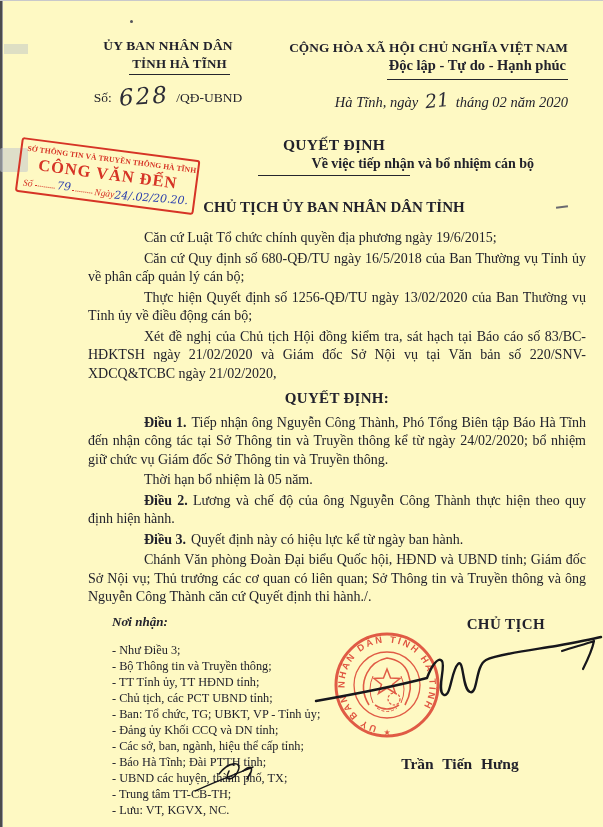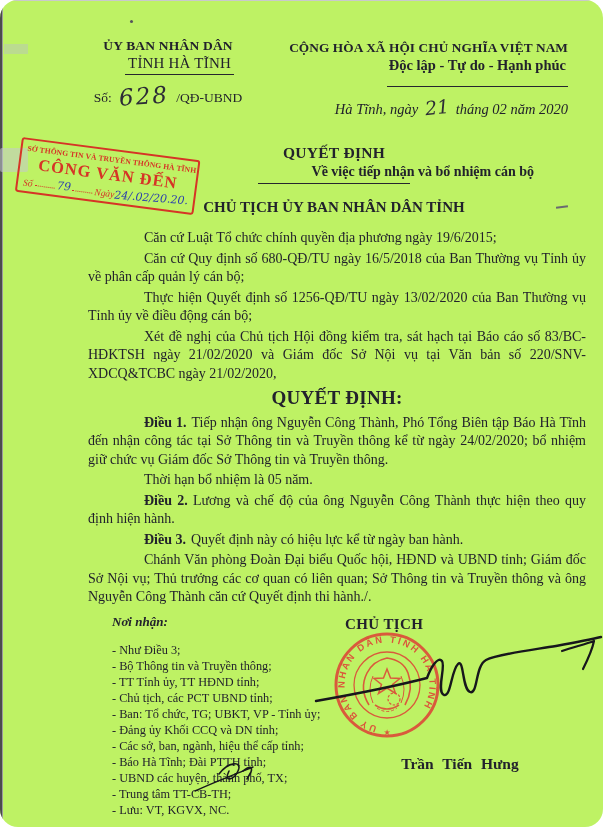--- a/index.html
+++ b/index.html
@@ -1,76 +1,76 @@
 <!DOCTYPE html>
 <html><head>
 <meta charset="utf-8">
 <style>
   html,body{margin:0;padding:0;background:#ffffff;}
   .page{
-    position:relative;width:603px;height:827px;background:#bef264;overflow:hidden;
-    font-family:"Liberation Serif",serif;color:#22222c;border-radius:18px;
+    position:relative;width:603px;height:827px;background:#fef9c3;overflow:hidden;
+    font-family:"Liberation Serif",serif;color:#22222c;
   }
   
   .edge-left{position:absolute;left:0;top:0;width:2px;height:827px;background:#4b4b4d;}
   .edge-left2{position:absolute;left:2px;top:0;width:1px;height:827px;background:#9a9a9c;}
   .edge-top{position:absolute;left:0;top:0;width:603px;height:1px;background:#c9c9cb;}
   .blob1{position:absolute;left:0;top:148px;width:28px;height:24px;background:#c3c8cd;opacity:.55;border-radius:2px;}
   .blob2{position:absolute;left:4px;top:44px;width:24px;height:10px;background:#b9bec6;opacity:.45;}
   .speck1{position:absolute;left:130px;top:20px;width:3px;height:3px;background:#55555a;border-radius:50%;}
   .speck2{position:absolute;left:556px;top:206px;width:12px;height:2px;background:#6a6a70;transform:rotate(-8deg);}
 
   
   .hdr-left{position:absolute;left:60px;top:38px;width:216px;text-align:center;}
   .hdr-left .l1{font-weight:bold;font-size:13.5px;letter-spacing:.2px;}
-  .hdr-left .l2{display:inline-block;font-weight:normal;font-size:15px;letter-spacing:.2px;
+  .hdr-left .l2{display:inline-block;font-weight:bold;font-size:13px;letter-spacing:.2px;
     border-bottom:1.5px solid #26262e;padding:0 3px 2px;margin-left:23px;}
   .so-line{margin-top:8px;font-size:13.5px;white-space:nowrap;}
   .hand{font-family:"DejaVu Serif",serif;font-style:italic;color:#2c2c36;}
   .hand.num628{font-size:23px;letter-spacing:2px;display:inline-block;transform:rotate(-4deg);margin:0 4px;vertical-align:-2px;}
   .hdr-right{position:absolute;left:278px;top:40px;width:290px;text-align:right;}
   .hdr-right .l1{font-weight:bold;font-size:13.3px;letter-spacing:.1px;white-space:nowrap;}
   .hdr-right .l2{display:inline-block;font-weight:bold;font-size:14.5px;
-    border-bottom:1.6px solid #26262e;padding:0 2px 12px;margin-top:1px;}
+    border-bottom:1.6px solid #26262e;padding:0 2px 5px;margin-top:1px;}
   .date-line{margin-top:9px;font-style:italic;font-size:14.5px;white-space:nowrap;}
   .hand.num21{font-size:19px;display:inline-block;transform:rotate(-6deg);margin:0 3px;}
 
   
   .arrival{position:absolute;left:22px;top:137px;width:166px;transform:rotate(7.5deg);
     transform-origin:left top;border:2.5px solid #d63426;border-radius:3px;
     padding:4px 5px 3px;color:#d63426;text-align:center;}
   .arrival .s1{font-weight:bold;font-size:7.6px;white-space:nowrap;letter-spacing:.1px;}
   .arrival .s2{font-weight:bold;font-size:16.5px;letter-spacing:1px;white-space:nowrap;margin-top:1px;}
   .arrival .s3{display:flex;align-items:flex-end;font-size:9.5px;font-style:italic;margin-top:1px;}
   .arrival .dots{flex:1;border-bottom:1px dotted #d63426;margin:0 2px 3px;}
   .arrival .blue{color:#2b3fae;font-family:"DejaVu Serif",serif;font-style:italic;font-size:11px;
     display:inline-block;transform:rotate(-3deg);}
 
   
-  .title-block{position:absolute;left:134px;top:144px;width:400px;text-align:center;}
+  .title-block{position:absolute;left:134px;top:136px;width:400px;text-align:center;}
   .title-block .t1{font-weight:bold;font-size:15.5px;letter-spacing:.3px;}
   .title-block .t2{font-weight:bold;font-size:14px;margin-top:2px;text-align:right;}
   .title-block .rule{width:152px;height:0;border-bottom:1.4px solid #26262e;margin:3px auto 0;}
   .authority{position:absolute;left:134px;top:199px;width:400px;text-align:center;
     font-weight:bold;font-size:15px;}
 
   
   .body-block{position:absolute;left:88px;top:229px;width:498px;
     font-size:14px;line-height:18.5px;text-align:justify;}
   .body-block p{margin:0 0 2px;text-indent:56px;}
   .body-block b{margin-right:5px;}
   .body-block b:empty{margin-right:0;}
-  .decision-heading{font-weight:bold;font-size:19px;text-align:center;margin:6px 0;letter-spacing:.3px;}
+  .decision-heading{font-weight:bold;font-size:15px;text-align:center;margin:6px 0;letter-spacing:.3px;}
 
   
   .recipients{position:absolute;left:112px;top:614px;width:260px;font-size:12.3px;line-height:16px;}
   .recipients .cap{font-weight:bold;font-style:italic;font-size:13px;margin-bottom:12px;}
 
   
-  .sig-title{position:absolute;left:345px;top:616px;width:200px;text-align:left;
+  .sig-title{position:absolute;left:345px;top:616px;width:200px;text-align:right;
     font-weight:bold;font-size:15px;letter-spacing:.4px;}
   .sig-name{position:absolute;left:360px;top:755px;width:200px;text-align:center;
     font-weight:bold;font-size:15.5px;word-spacing:5px;}
 
   .seal-svg{position:absolute;left:331px;top:629px;width:112px;height:112px;}
   .ink-svg{position:absolute;left:0;top:0;width:603px;height:827px;pointer-events:none;}
 </style>
 </head>
 <body>
 

